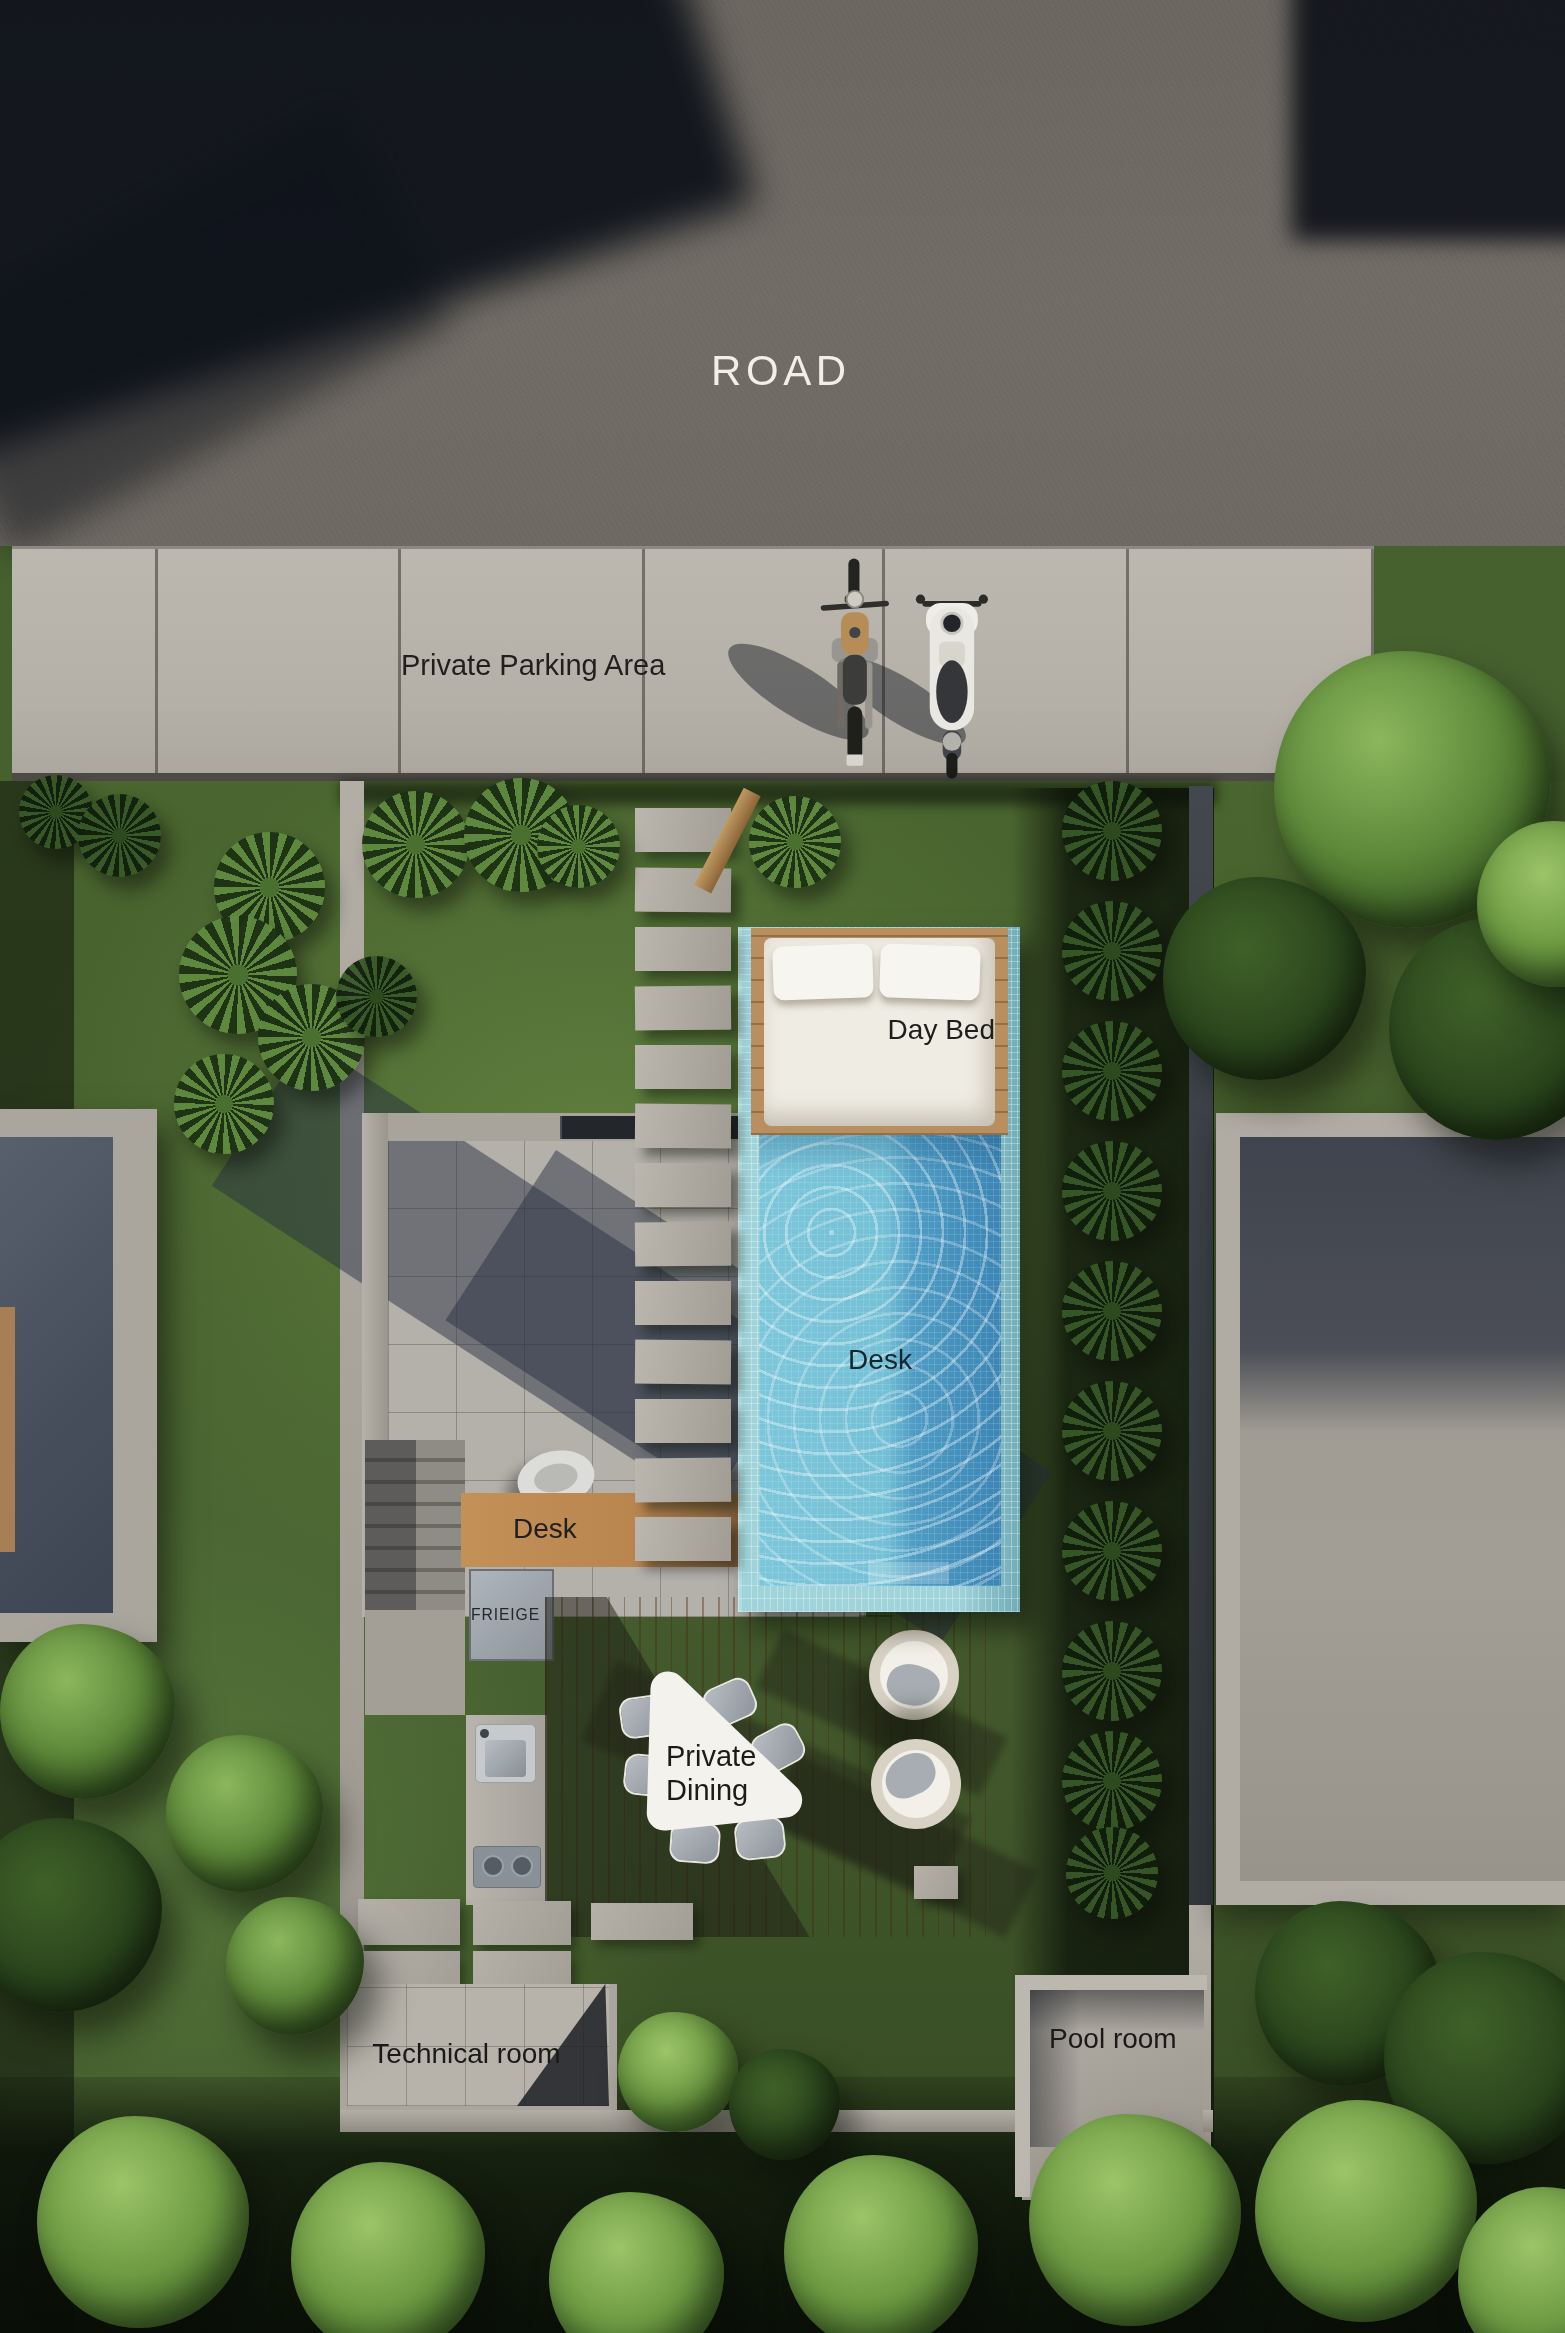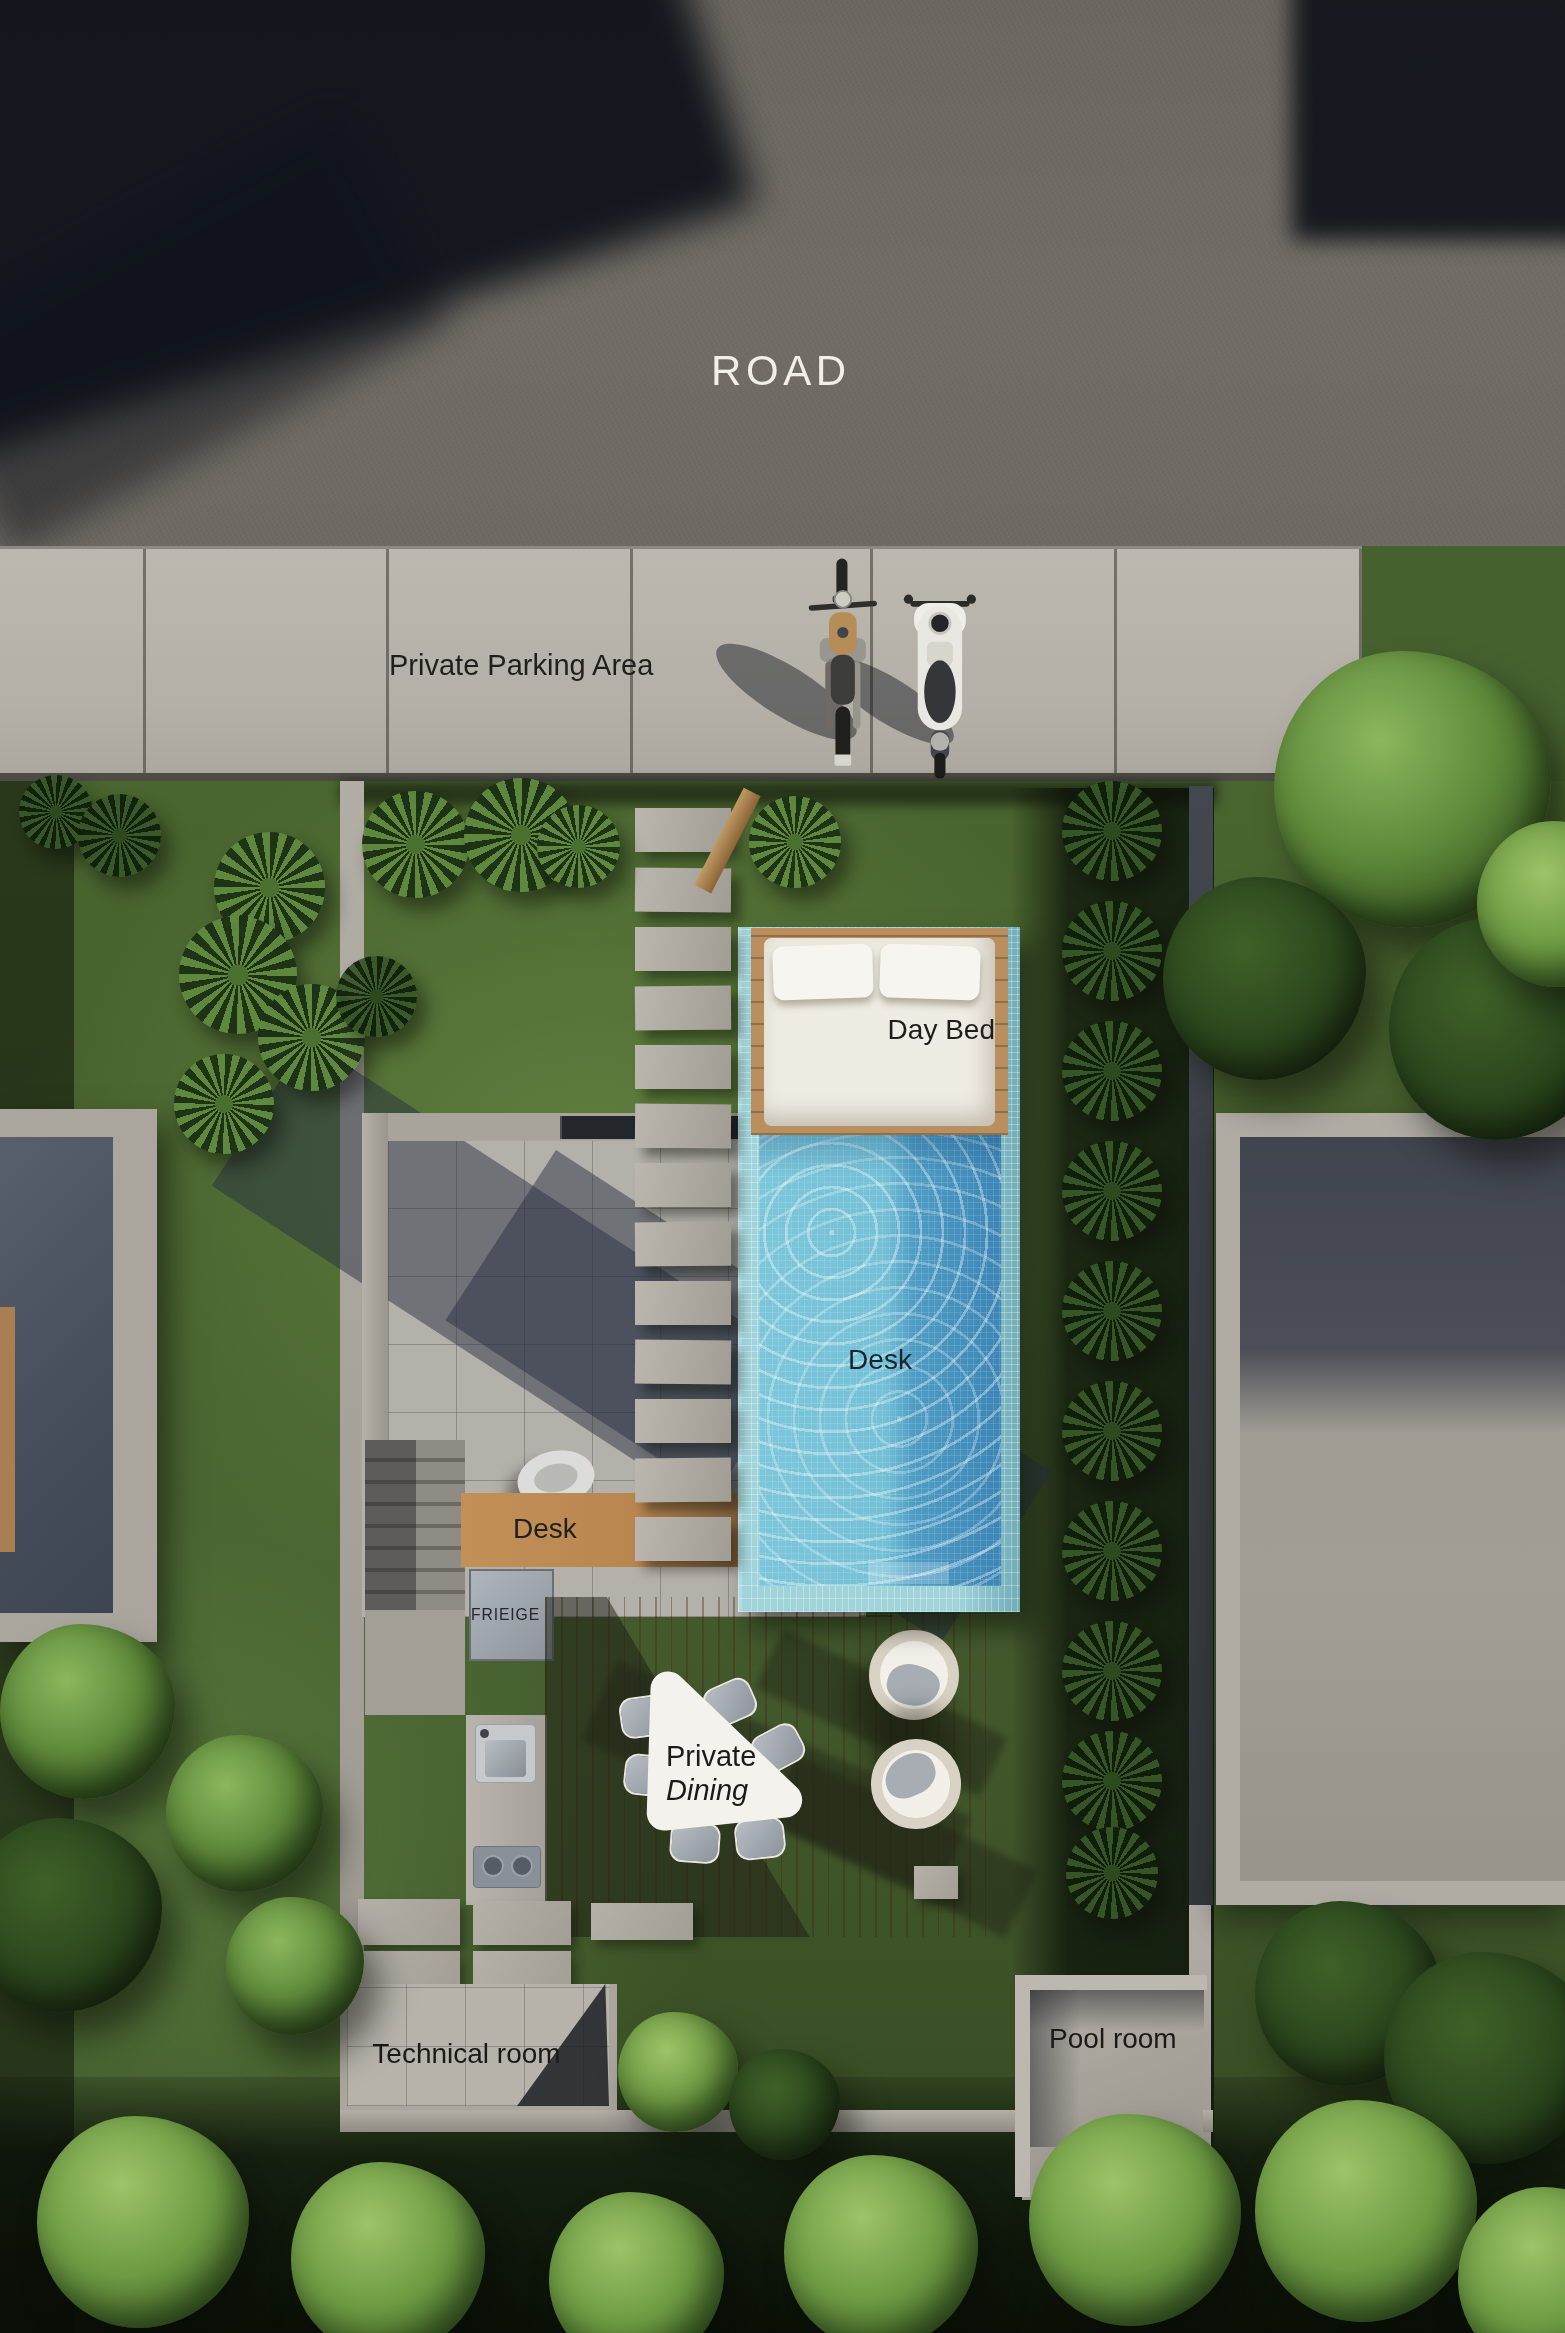--- a/index.html
+++ b/index.html
@@ -11,21 +11,21 @@
   
   .road{left:0;top:0;width:1565px;height:546px;
     background:linear-gradient(180deg,#6b665f 0%,#716c65 55%,#6e6962 100%);}
   .road-tex{left:0;top:0;width:100%;height:100%;opacity:.25;
     background:repeating-linear-gradient(63deg,rgba(255,255,255,.07) 0 1.8px,transparent 1.8px 4.6px),
                repeating-linear-gradient(-40deg,rgba(0,0,0,.10) 0 0.9px,transparent 0.9px 3.7px);}
   .shadow-soft{filter:blur(18.5px);}
   .road-label{color:#f2efe9;font-size:42px;letter-spacing:4.6px;}
 
   
-  .parking{left:0;top:546px;width:1362px;height:236px;
+  .parking{left:12px;top:546px;width:1362px;height:236px;
     background:linear-gradient(180deg,#bcb8b0 0%,#b4b0a8 70%,#aca89f 100%);
     border-top:3.7px solid #8d8982;border-bottom:9.2px solid #4e4a45;}
   .joint{top:0;width:2.8px;height:100%;background:rgba(58,54,48,.55);}
   .parking-label{color:#201f1d;font-size:29px;}
 
   
   .garden{left:0;top:781px;width:1565px;height:1552px;
     background:
       radial-gradient(831px 646px at 591px 388px,#5f7f3e 0%,rgba(95,127,62,0) 70%),
       radial-gradient(701px 831px at 212px 1061px,#55743a 0%,rgba(85,116,58,0) 70%),
@@ -297,21 +297,21 @@
   <div class="dchair" style="left:624px;top:1755px;transform:rotate(6deg);"></div>
   <div class="dchair" style="left:705px;top:1682px;transform:rotate(-24deg);"></div>
   <div class="dchair" style="left:753px;top:1728px;transform:rotate(-28deg);"></div>
   <div class="dchair" style="left:670px;top:1822px;transform:rotate(4deg);"></div>
   <div class="dchair" style="left:735px;top:1818px;transform:rotate(-6deg);"></div>
   <svg style="position:absolute;left:644px;top:1665px;overflow:visible;" width="185" height="185" viewBox="0 0 200 200">
     <polygon points="26,26 152,146 22,160" fill="#f4f2ec" stroke="#f4f2ec" stroke-width="38" stroke-linejoin="round"></polygon>
   </svg>
   <div class="lbl kd-label" style="left:666px;top:1739px;">
     <div style="position:static;">Private</div>
-    <div style="position:static;font-style:italic;">Dining</div>
+    <div style="position:static;">Dining</div>
   </div>
   <div class="lounge" style="left:869px;top:1630px;"></div>
   <div class="lounge" style="left:871px;top:1739px;transform:rotate(140deg);"></div>
   <div class="paver" style="left:914px;top:1866px;width:44px;height:33px;"></div>
 
   <div class="pool-tile"></div>
   <div class="pool-water"></div>
   <div class="pool-step"></div>
   <div class="lbl pool-label">Desk</div>
   <div class="daybed-deckwood"></div>

